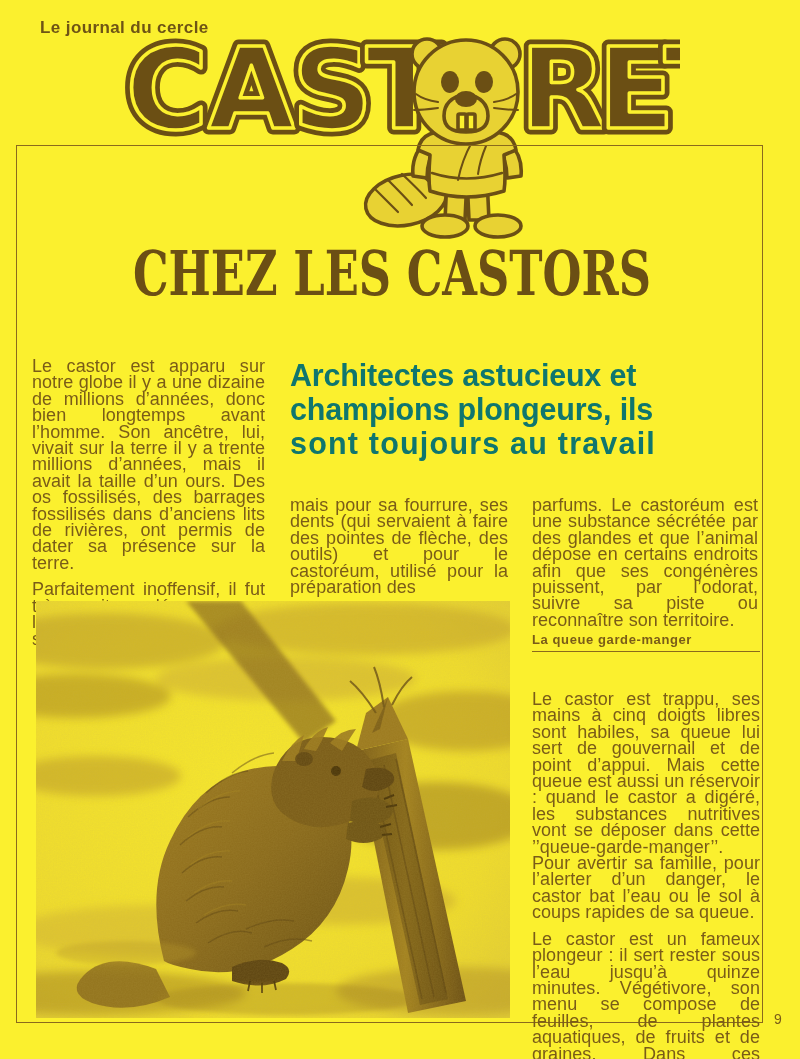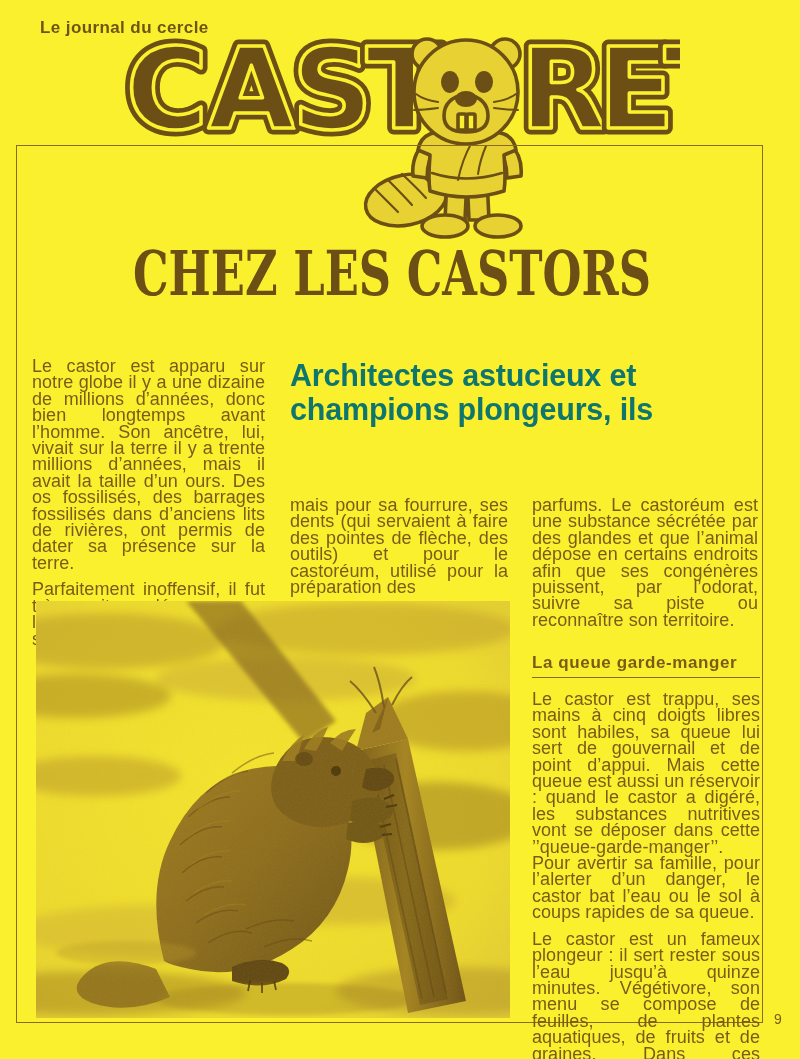--- a/index.html
+++ b/index.html
@@ -65,22 +65,22 @@
     color:#0f766e;
     letter-spacing:-0.2px;
     font-family:"Liberation Sans",sans-serif;
   }
   .subhead .l1{display:block;text-align:justify;}
   .subhead .l2{display:block;text-align:justify;}
   .subhead .l3{display:block;text-align:justify;letter-spacing:1.2px;}
 
   
   .sect-head{
-    position:absolute;left:532px;top:653px;width:228px;
-    font-size:17px;font-weight:bold;color:#7a5c18;
+    position:absolute;left:532px;top:632px;width:228px;
+    font-size:13px;font-weight:bold;color:#7a5c18;
     letter-spacing:.6px;
     padding-bottom:4px;
     border-bottom:1.6px solid #8a6a1c;
     font-family:"Liberation Sans",sans-serif;
   }
 
   
   .photo{
     position:absolute;left:36px;top:601px;width:474px;height:417px;
     overflow:hidden;
@@ -192,20 +192,21 @@
 
   <div class="title-display">
     <svg width="520" height="62" viewBox="0 0 520 62" xmlns="http://www.w3.org/2000/svg">
       <text id="display-title-text" x="0" y="52" font-family="DejaVu Serif, serif" font-weight="bold" font-size="62" fill="#6b4f14" textLength="518" lengthAdjust="spacingAndGlyphs">CHEZ LES CASTORS</text>
     </svg>
   </div>
 
   <div class="subhead">
     <span class="l1">Architectes astucieux et</span>
     <span class="l2">champions plongeurs, ils</span>
+    <span class="l3">sont toujours au travail</span>
   </div>
 
   <div class="col" id="col-left">
     <p>Le castor est apparu sur notre globe il y a une dizaine de millions d’années, donc bien longtemps avant l’homme. Son ancêtre, lui, vivait sur la terre il y a trente millions d’années, mais il avait la taille d’un ours. Des os fossilisés, des barrages fossilisés dans d’anciens lits de rivières, ont permis de dater sa présence sur la terre.</p>
     <p>Parfaitement inoffensif, il fut très vite dépose par l’homme. Peut-être pas pour sa chair, assez mauvaise,</p>
   </div>
 
   <div class="col" id="col-mid">
     <p>mais pour sa fourrure, ses dents (qui servaient à faire des pointes de flèche, des outils) et pour le castoréum, utilisé pour la préparation des</p>
   </div>

